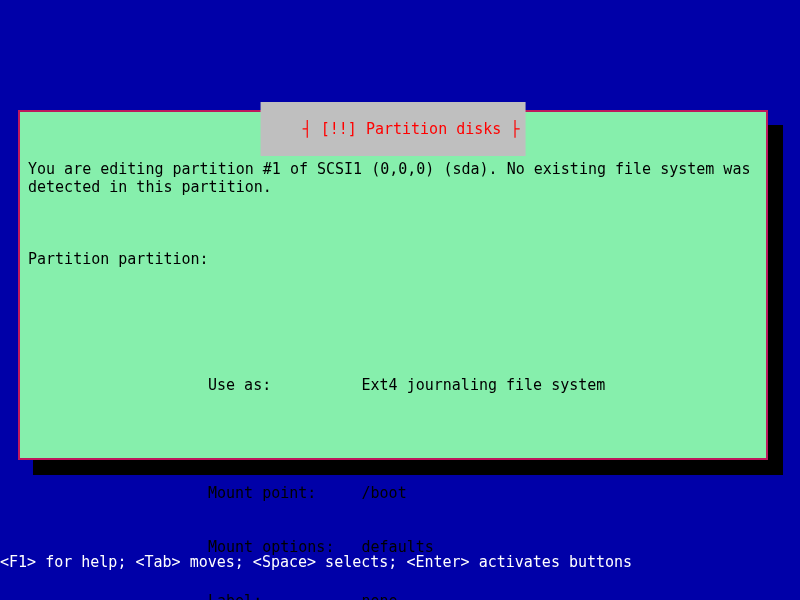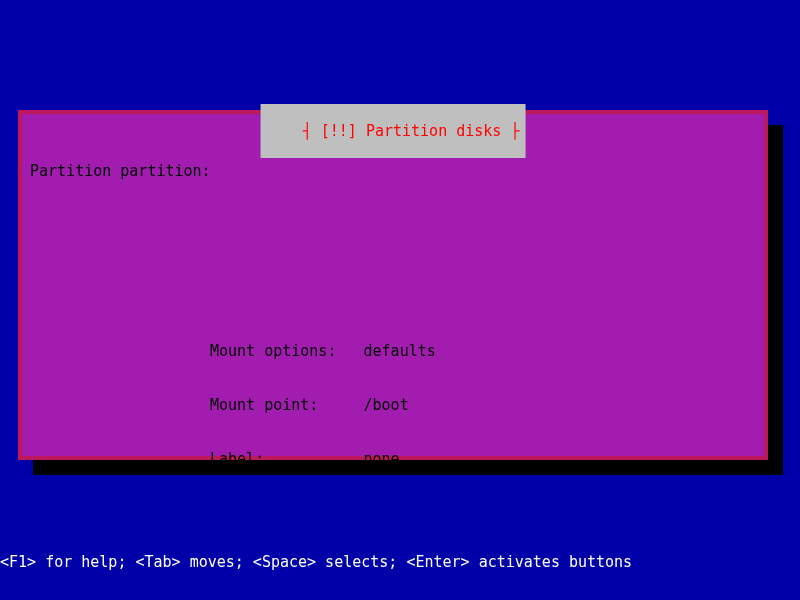--- a/index.html
+++ b/index.html
@@ -19,22 +19,22 @@
       width: 750px;
       height: 350px;
       background: #000000;
     }
     .dialog {
       position: absolute;
       left: 18px;
       top: 110px;
       width: 750px;
       height: 350px;
-      background: #a21caf;
-      border: 4px solid #be185d;
+      background: #86efac;
+      border: 2px solid #be185d;
     }
     .dialog-title {
       position: absolute;
       top: -10px;
       left: 50%;
       transform: translateX(-50%);
       background: #bfbfbf;
       padding: 0 6px;
       color: #ff0000;
       white-space: pre;
@@ -67,26 +67,28 @@
 </head>
 <body>
 
 <div class="dialog-shadow"></div>
 
 <div class="dialog">
   <div class="dialog-title">
     <span>┤ </span><span>[!!] Partition disks</span><span> ├</span>
   </div>
   <div class="content">
+    <div class="intro">You are editing partition #1 of SCSI1 (0,0,0) (sda). No existing file system was detected in this partition.</div>
     <div class="subhead">Partition partition:</div>
 
     <div class="settings-area">
+      <div class="row">Use as:          Ext4 journaling file system</div>
       <div class="blank-row"></div>
+      <div class="row">Mount point:     /boot</div>
       <div class="row">Mount options:   defaults</div>
-      <div class="row">Mount point:     /boot</div>
       <div class="row">Label:           none</div>
       
       
       
       
       
       
     </div>
 
     

